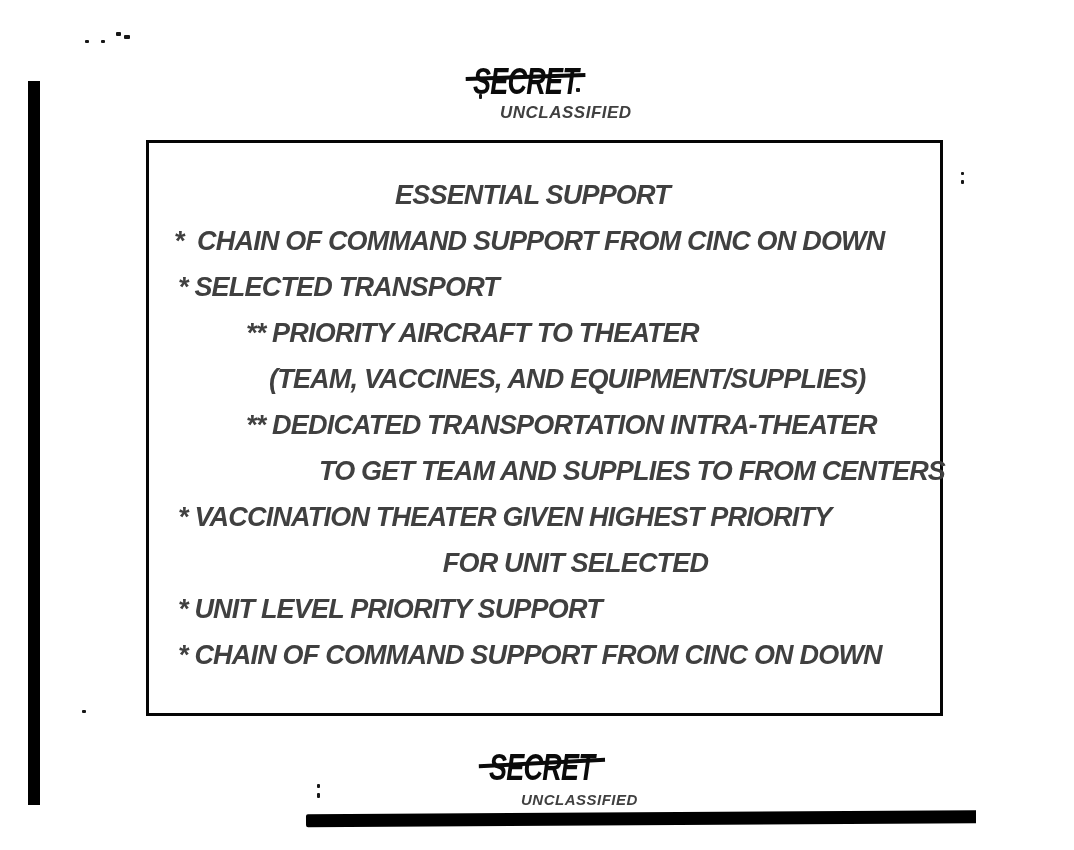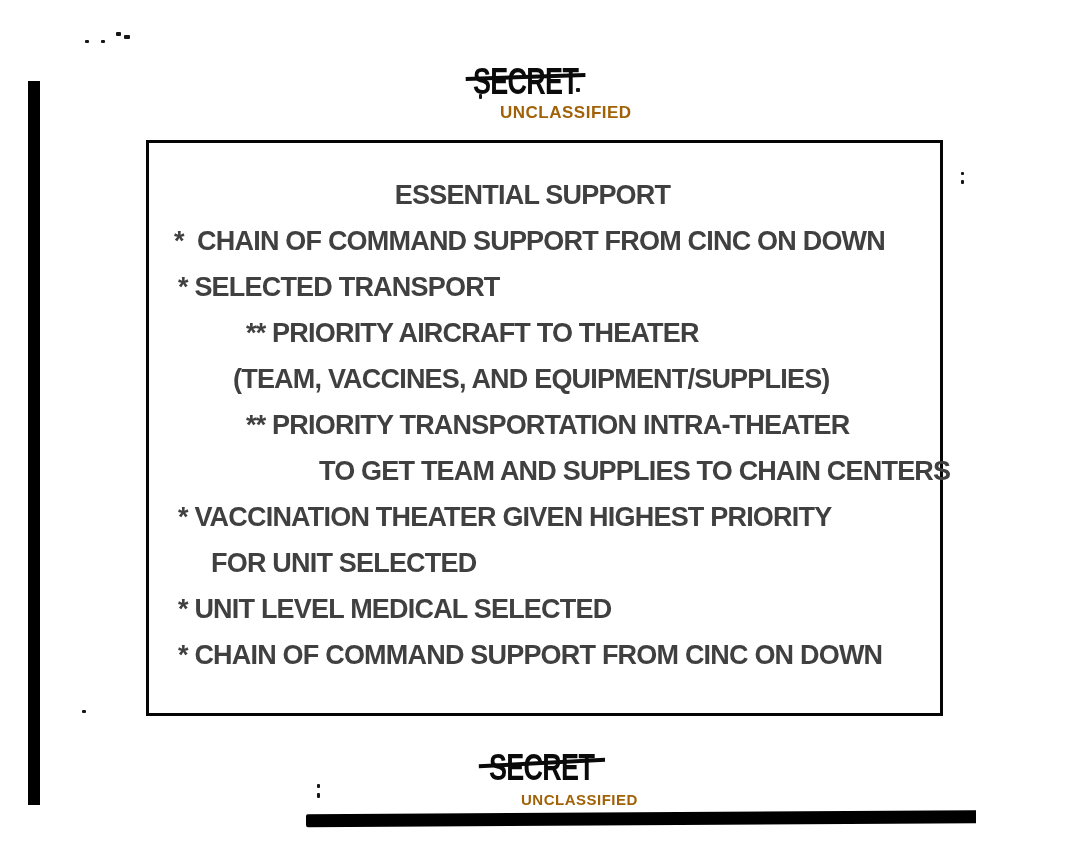--- a/index.html
+++ b/index.html
@@ -4,20 +4,21 @@
 <style>
   html, body { margin: 0; padding: 0; background: #ffffff; }
   #page {
     position: relative;
     width: 976px;
     height: 850px;
     background: #ffffff;
     overflow: hidden;
     font-family: "Liberation Sans", sans-serif;
     color: #0c0c0c;
+    font-style: italic;
   }
 
   
   .left-bar {
     position: absolute;
     left: 28px; top: 81px;
     width: 12px; height: 724px;
     background: #000;
   }
   .bottom-bar {
@@ -62,21 +63,21 @@
   }
   .stamp.top  { left: 473px; top: 63px; }
   .stamp.top::after  { transform: rotate(-1.4deg); }
   .stamp.bottom { left: 489px; top: 749px; }
   .stamp.bottom::after { transform: rotate(-2.2deg); left: -10%; right: -10%; }
 
   .marking {
     position: absolute;
     font-weight: bold;
     line-height: 1;
-    color: #a16207;
+    color: #404040;
     letter-spacing: 0.5px;
     white-space: pre;
   }
   .marking.top    { left: 500px; top: 104px; font-size: 17px; }
   .marking.bottom { left: 521px; top: 792px; font-size: 15px; }
 
   
   .slide-box {
     position: absolute;
     left: 146px; top: 140px;
@@ -91,23 +92,23 @@
     font-size: 27px;
     line-height: 1.05;
     letter-spacing: -0.8px;
     white-space: pre;
     color: #404040;
   }
   .line.title { text-align: center; padding-right: 24px; }
   .ind-a { padding-left: 25px; }   
   .ind-b { padding-left: 29px; }   
   .ind-c { padding-left: 97px; }   
-  .ind-d { padding-left: 84px; }  
+  .ind-d { padding-left: 120px; }  
   .ind-e { padding-left: 170px; }  
-  .ind-f { padding-left: 62px; }   
+  .ind-f { padding-left: 62px; text-align: center; }   
 </style>
 </head>
 <body>
 
 <div id="page">
 
   <div class="left-bar"></div>
   <div class="bottom-bar"></div>
   <div class="speck sp1"></div>
   <div class="speck sp2"></div>
@@ -123,24 +124,24 @@
 
   <div class="stamp top">SECRET</div>
   <div class="marking top">UNCLASSIFIED</div>
 
   <div class="slide-box">
     <div class="line title">ESSENTIAL SUPPORT</div>
     <div class="line ind-a">*  CHAIN OF COMMAND SUPPORT FROM CINC ON DOWN</div>
     <div class="line ind-b">* SELECTED TRANSPORT</div>
     <div class="line ind-c">** PRIORITY AIRCRAFT TO THEATER</div>
     <div class="line ind-d">(TEAM, VACCINES, AND EQUIPMENT/SUPPLIES)</div>
-    <div class="line ind-c">** PRIORITY TRANSPORTATION INTRA-THEATER</div>
-    <div class="line ind-e">TO GET TEAM AND SUPPLIES TO CHAIN CENTERS</div>
+    <div class="line ind-c">** DEDICATED TRANSPORTATION INTRA-THEATER</div>
+    <div class="line ind-e">TO GET TEAM AND SUPPLIES TO FROM CENTERS</div>
     <div class="line ind-b">* VACCINATION THEATER GIVEN HIGHEST PRIORITY</div>
     <div class="line ind-f">FOR UNIT SELECTED</div>
-    <div class="line ind-b">* UNIT LEVEL MEDICAL SELECTED</div>
+    <div class="line ind-b">* UNIT LEVEL PRIORITY SUPPORT</div>
     <div class="line ind-b">* CHAIN OF COMMAND SUPPORT FROM CINC ON DOWN</div>
   </div>
 
   <div class="stamp bottom">SECRET</div>
   <div class="marking bottom">UNCLASSIFIED</div>
 
 </div>
 
 </body></html>

